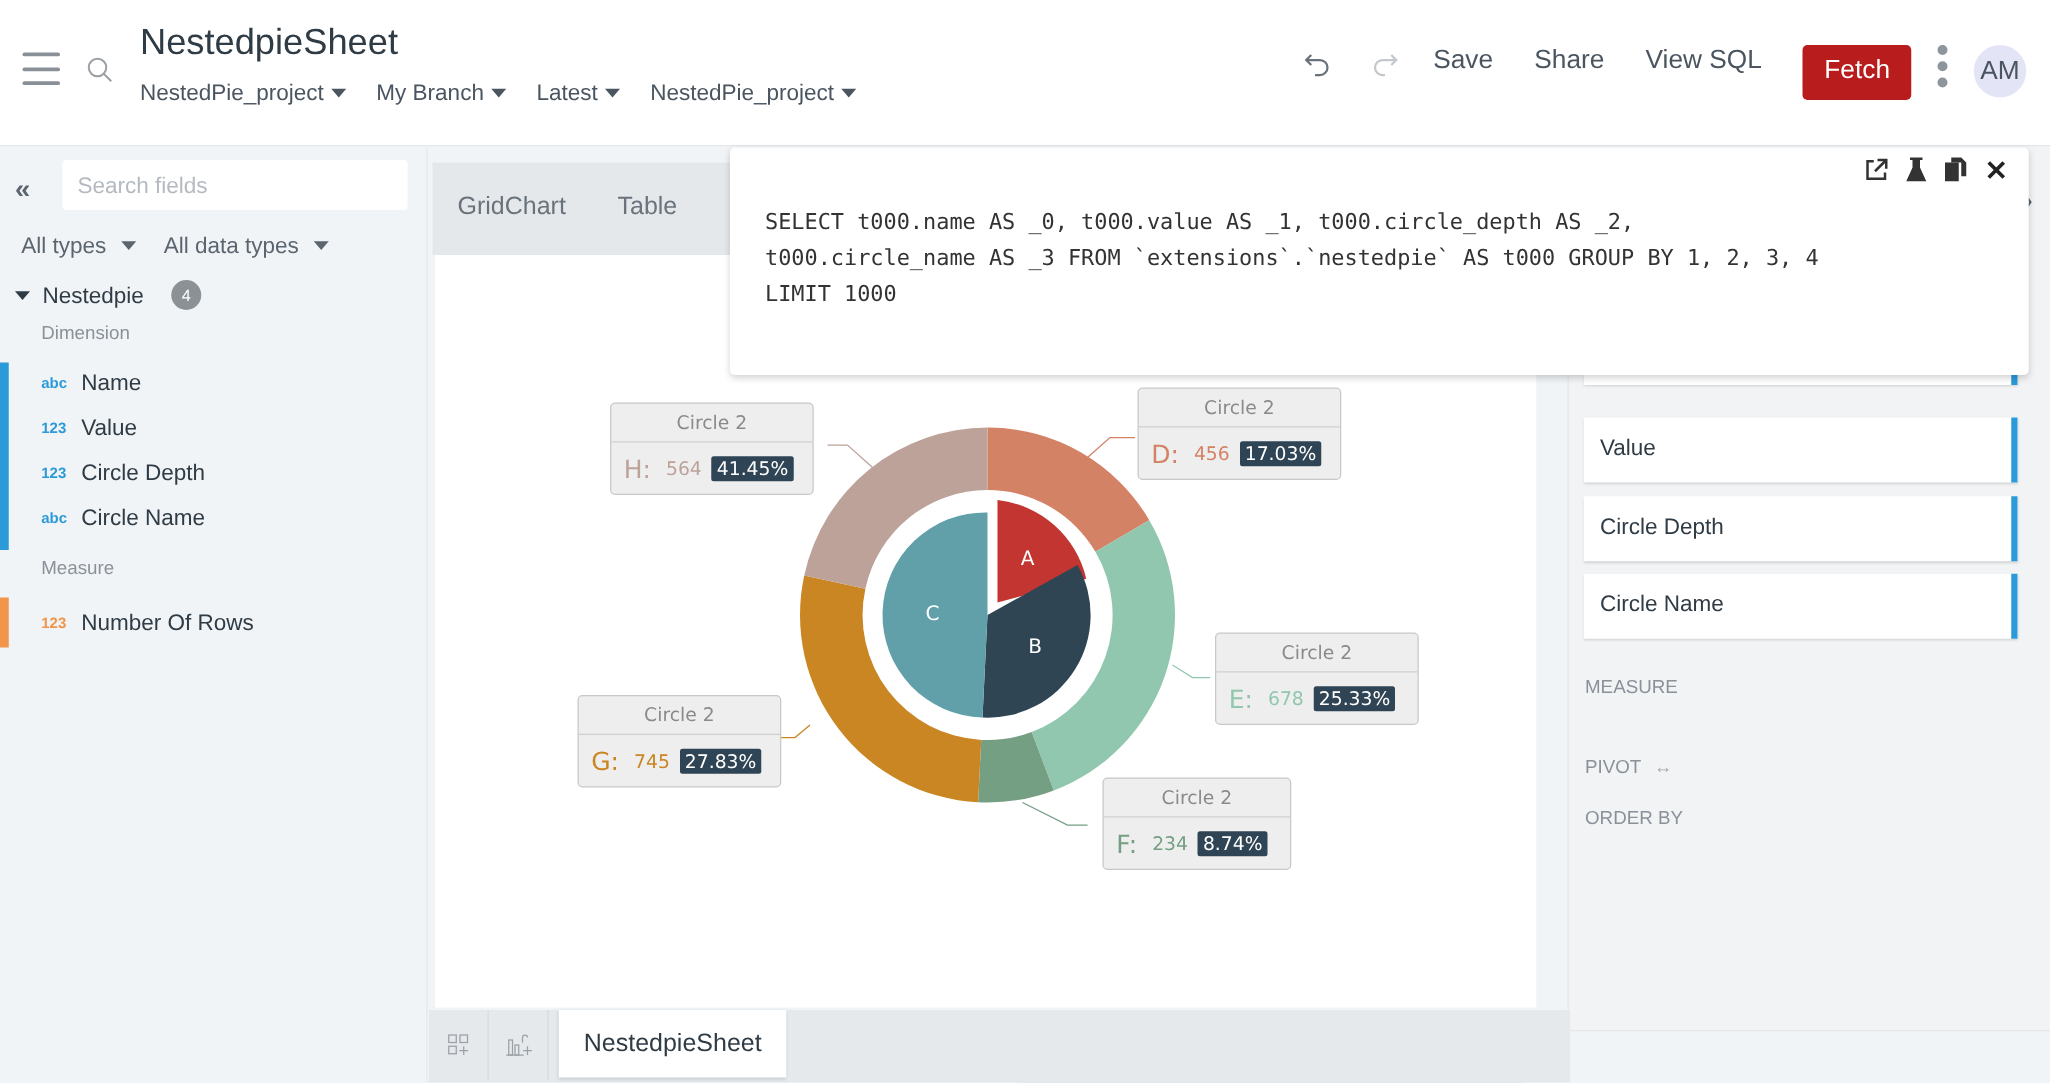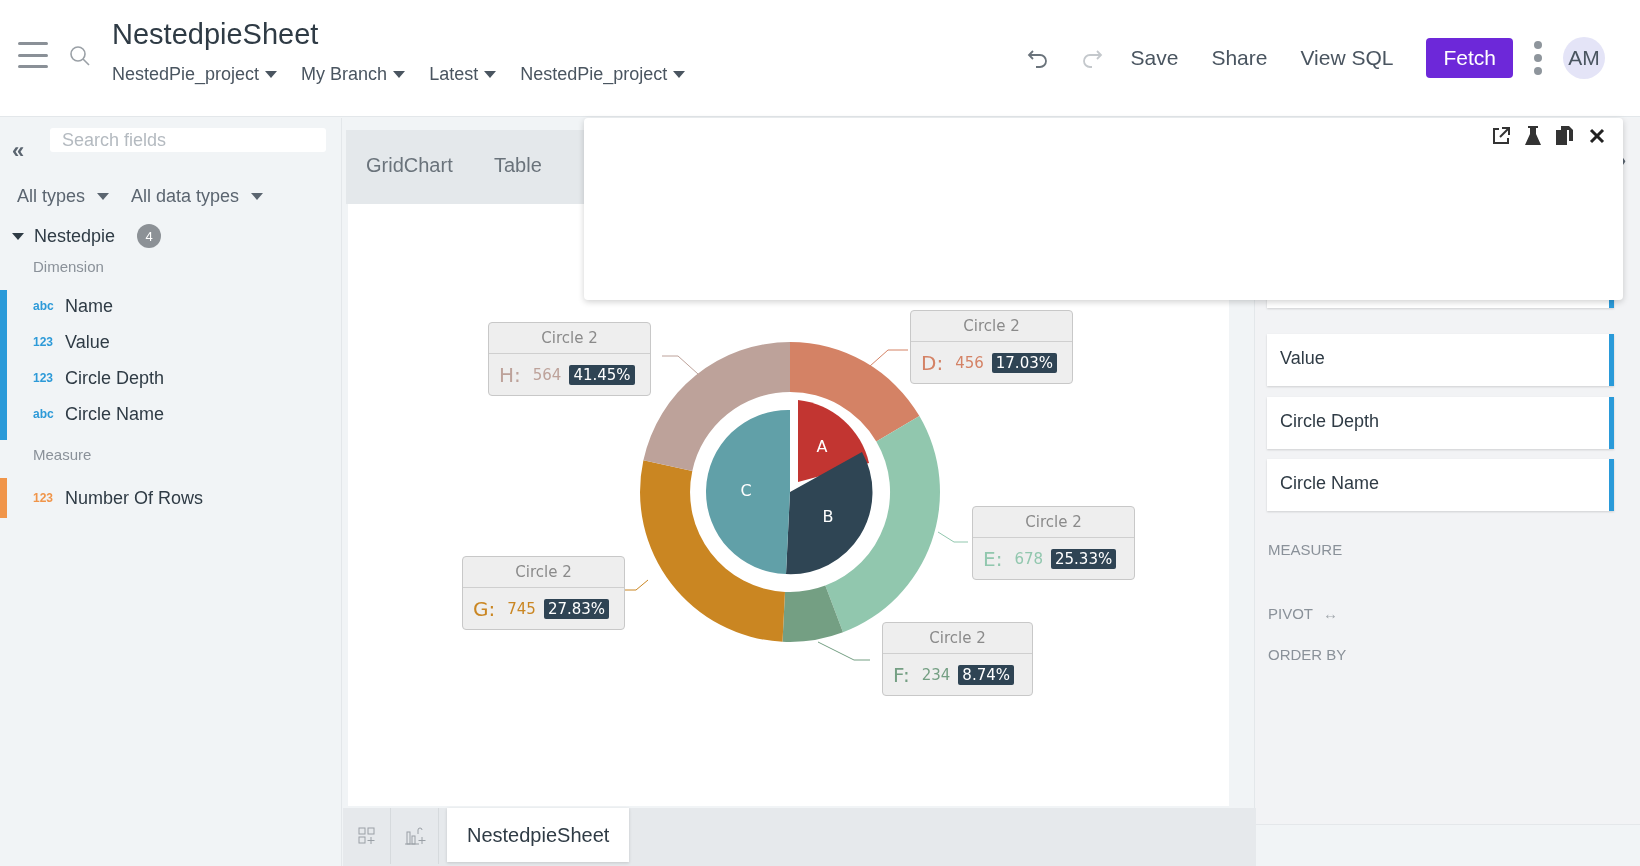--- a/index.html
+++ b/index.html
@@ -7,32 +7,32 @@
 
   
   .header { position: absolute; left: 0; top: 0; width: 1640px; height: 117px; background: #fff; border-bottom: 1px solid #e3e7ea; }
   .hamburger { position: absolute; left: 18px; top: 42px; width: 30px; height: 26px; display: flex; flex-direction: column; justify-content: space-between; cursor: pointer; }
   .hamburger span { display: block; height: 3px; background: #8a9097; border-radius: 2px; }
   .search-icon { position: absolute; left: 68px; top: 44px; width: 24px; height: 24px; cursor: pointer; }
   .title { position: absolute; left: 112px; top: 18px; font-size: 29px; color: #2f3b45; }
   .crumbs { position: absolute; left: 112px; top: 64px; display: flex; gap: 24px; font-size: 18px; color: #4a5560; }
   .crumb { display: flex; align-items: center; gap: 6px; cursor: pointer; }
   .caret { width: 0; height: 0; border-left: 6px solid transparent; border-right: 6px solid transparent; border-top: 7px solid #4a5560; display: inline-block; }
-  .actions { position: absolute; right: 17px; top: 36px; height: 44px; display: flex; align-items: center; }
+  .actions { position: absolute; right: 1px; top: 36px; height: 44px; display: flex; }
   .icon-btn { width: 30px; height: 30px; display: flex; align-items: center; justify-content: center; cursor: pointer; margin-right: 24px; }
   .text-btn { font-size: 21px; color: #4a5560; margin-right: 33px; cursor: pointer; }
-  .fetch-btn { background: #6d28d9; color: #fff; font-size: 21px; padding: 8px 17px; border-radius: 4px; cursor: pointer; margin-right: 20px; }
+  .fetch-btn { background: #b91c1c; color: #fff; font-size: 21px; padding: 8px 17px; border-radius: 4px; cursor: pointer; margin-right: 20px; }
   .kebab { width: 10px; height: 34px; display: flex; flex-direction: column; justify-content: space-between; align-items: center; margin-right: 20px; cursor: pointer; }
   .kebab span { width: 8px; height: 8px; border-radius: 50%; background: #8e959c; }
   .avatar { width: 42px; height: 42px; border-radius: 50%; background: #e4e4f7; color: #4a5560; font-size: 21px; display: flex; align-items: center; justify-content: center; margin-right: 18px; cursor: pointer; }
 
   
   .left { position: absolute; left: 0; top: 118px; width: 342px; height: 748px; background: #f1f4f6; border-right: 1px solid #e3e7ea; }
   .collapse { position: absolute; left: 12px; top: 20px; font-size: 22px; color: #5b6570; cursor: pointer; font-weight: bold; }
-  .search-input { position: absolute; left: 50px; top: 10px; width: 276px; height: 24px; background: #fff; border: none; border-radius: 3px; padding-left: 12px; font-size: 18px; color: #444; font-family: "Liberation Sans", sans-serif; }
+  .search-input { position: absolute; left: 50px; top: 10px; width: 276px; height: 40px; background: #fff; border: none; border-radius: 3px; padding-left: 12px; font-size: 18px; color: #444; font-family: "Liberation Sans", sans-serif; }
   .search-input::placeholder { color: #b4bac0; }
   .filters { position: absolute; left: 17px; top: 68px; display: flex; gap: 22px; font-size: 18px; color: #5b6570; }
   .filters .f { display: flex; align-items: center; gap: 12px; cursor: pointer; }
   .filters .caret { border-top-color: #5b6570; }
   .group { position: absolute; left: 12px; top: 106px; display: flex; align-items: center; font-size: 18px; color: #2f3b45; cursor: pointer; }
   .group .caret { border-left-width: 6px; border-right-width: 6px; border-top-width: 7px; border-top-color: #2f3b45; margin-right: 10px; }
   .badge { margin-left: 22px; width: 24px; height: 24px; border-radius: 50%; background: #8c9196; color: #fff; font-size: 13px; display: flex; align-items: center; justify-content: center; }
   .section-label { position: absolute; left: 33px; font-size: 15px; color: #8a9199; text-align: right; }
   .field { position: absolute; left: 0; width: 340px; height: 36px; display: flex; align-items: center; cursor: pointer; }
   .field .ticon { position: absolute; left: 33px; font-size: 12px; font-weight: bold; color: #2d9ad8; }
@@ -293,20 +293,23 @@
           <path d="M6 1 H14 L18 5 V16 H14 V5 H6 Z" fill="#333"></path>
         </svg>
     </div>
     <div class="si">
       <svg width="18" height="18" viewBox="0 0 18 18">
           <line x1="3" y1="3" x2="15" y2="15" stroke="#222" stroke-width="3"></line>
           <line x1="15" y1="3" x2="3" y2="15" stroke="#222" stroke-width="3"></line>
         </svg>
     </div>
   </div>
+  <div class="sql-text">SELECT t000.name AS _0, t000.value AS _1, t000.circle_depth AS _2,
+t000.circle_name AS _3 FROM `extensions`.`nestedpie` AS t000 GROUP BY 1, 2, 3, 4
+LIMIT 1000</div>
 </div>
 
 <div class="bottom">
   <div class="bicon" style="left:0">
     <svg width="20" height="20" viewBox="0 0 20 20">
         <rect x="2" y="2" width="6" height="6" fill="none" stroke="#9aa0a6"></rect>
         <rect x="11" y="2" width="6" height="6" fill="none" stroke="#9aa0a6"></rect>
         <rect x="2" y="11" width="6" height="6" fill="none" stroke="#9aa0a6"></rect>
         <line x1="14" y1="11" x2="14" y2="18" stroke="#9aa0a6"></line>
         <line x1="10.5" y1="14.5" x2="17.5" y2="14.5" stroke="#9aa0a6"></line>

